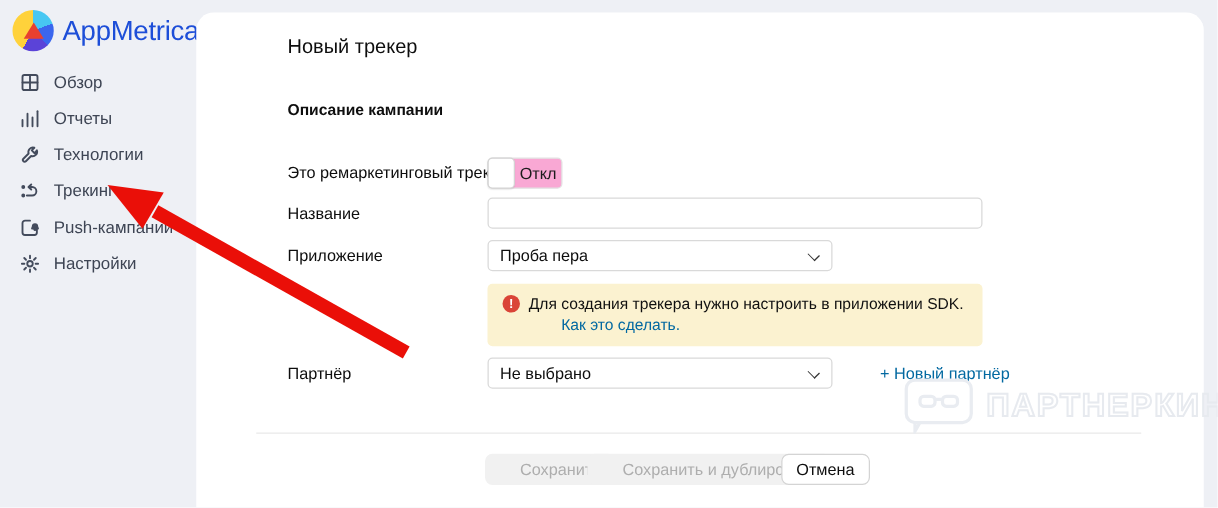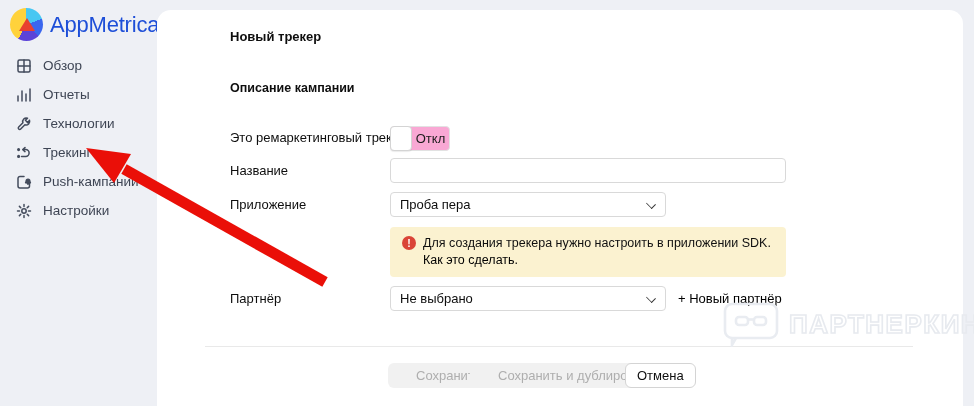--- a/index.html
+++ b/index.html
@@ -35,21 +35,21 @@
     padding-left:16px; cursor:pointer;
     font-size:13.5px; font-weight:500; color:#3e4554;
   }
   .nav-item svg { flex:0 0 auto; stroke:#434b5c; fill:none; stroke-width:1.5; stroke-linecap:round; stroke-linejoin:round; }
 
   
   .card {
     position:absolute; left:157px; top:10px; width:806px; height:396px;
     background:#ffffff; border-radius:14px 14px 0 0;
   }
-  .page-title { position:absolute; left:73px; top:19px; font-size:13px; font-weight:700; color:#0e0e0e; }
+  .page-title { position:absolute; left:73px; top:19px; font-size:16px; font-weight:400; color:#0e0e0e; }
   .section-label { position:absolute; left:73px; top:71px; font-size:12.5px; font-weight:700; color:#0e0e0e;text-align:right; }
 
   .field-label { position:absolute; left:73px; font-size:13px; color:#0e0e0e; }
 
   
   .toggle {
     position:absolute; left:233px; top:116px; width:60px; height:25px;
     display:flex; border-radius:4px; background:#f9a8d4;
     border:1px solid #e2e2e2; cursor:pointer;
   }
@@ -86,21 +86,21 @@
     position:absolute; left:233px; top:217px; width:396px; height:50px;
     background:#fbf2d0; border-radius:4px; padding:8px 12px 0 12px;
     font-size:12.5px; line-height:17px; color:#101010;
   }
   .warning-row { display:flex; align-items:flex-start; gap:7px; }
   .warn-icon {
     flex:0 0 auto; width:14px; height:14px; margin-top:1px; border-radius:50%;
     background:#da4437; color:#fff; font-size:10.5px; font-weight:700;
     display:flex; align-items:center; justify-content:center; line-height:1;
   }
-  .warning a, .link { color:#000000; text-decoration:none; cursor:pointer; }
+  .warning a, .link { color:#0369a1; text-decoration:none; cursor:pointer;margin-left:26px; }
   .warning .link-line { margin-left:21px; }
 
   .new-partner-link { position:absolute; left:521px; top:281px; font-size:13px; }
 
   .divider { position:absolute; left:48px; top:336px; width:708px; height:1px; background:#e9e9e9; }
 
   
   .btn {
     position:absolute; top:353px; height:25px; border-radius:6px;
     font-family:"Liberation Sans",sans-serif; font-size:13px;

